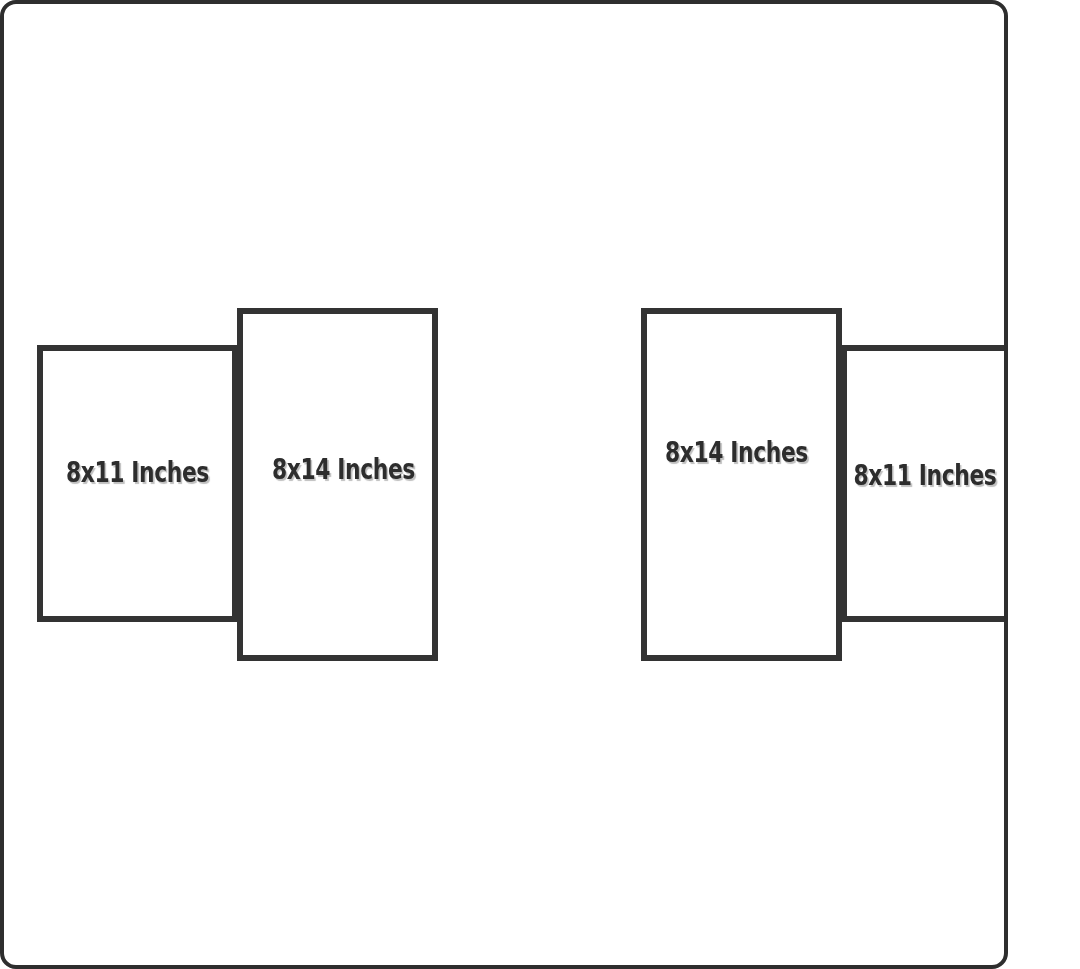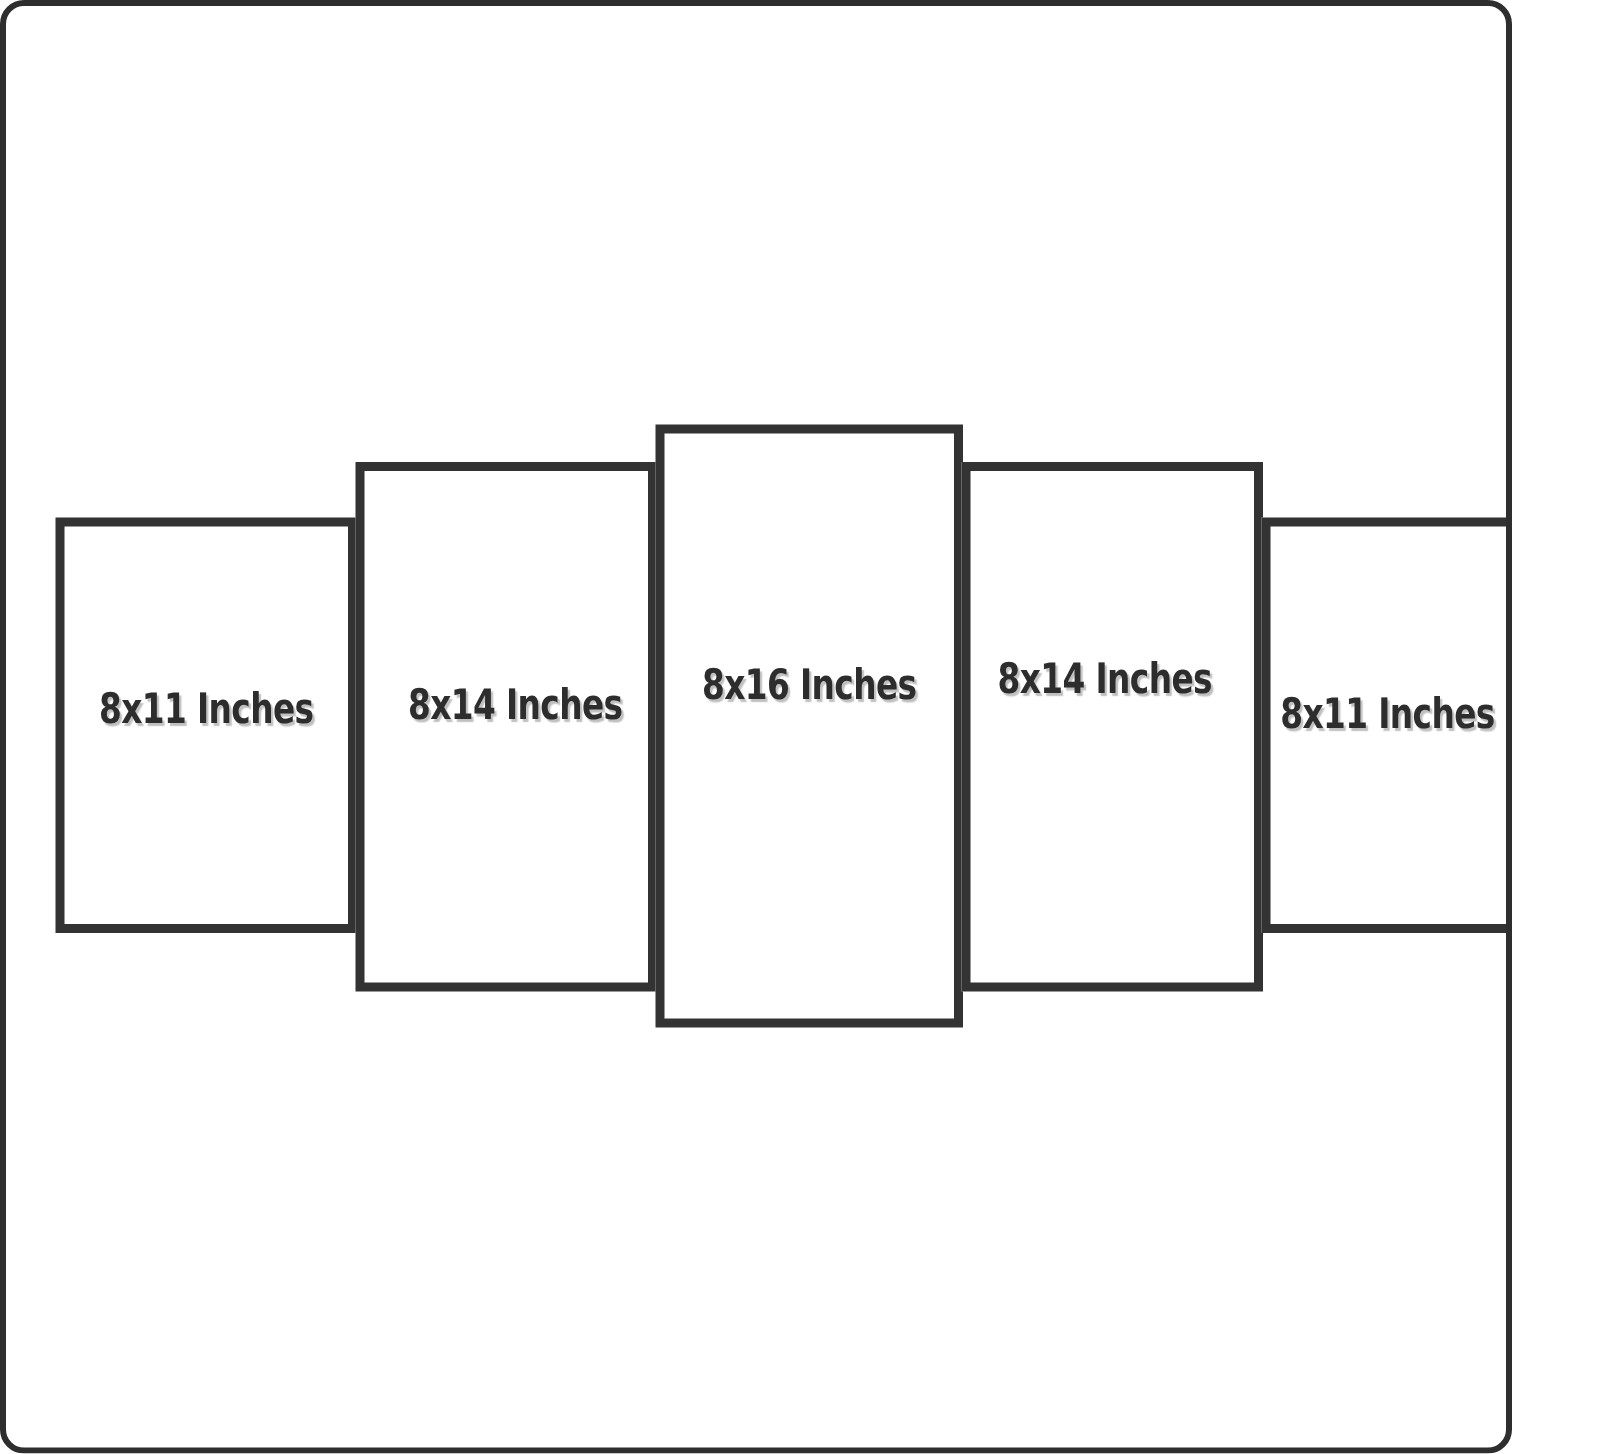--- a/index.html
+++ b/index.html
@@ -58,22 +58,19 @@
 </head>
 <body>
 
 <div class="canvas">
   <div class="panel p1">
     <span class="label">8x11 Inches</span>
   </div>
   <div class="panel p2">
     <span class="label">8x14 Inches</span>
   </div>
-  <div class="panel p3">
-    <span class="label">8x16 Inches</span>
-  </div>
   <div class="panel p4">
     <span class="label">8x14 Inches</span>
   </div>
   <div class="panel p5">
     <span class="label">8x11 Inches</span>
   </div>
 </div>
 
 </body></html>

